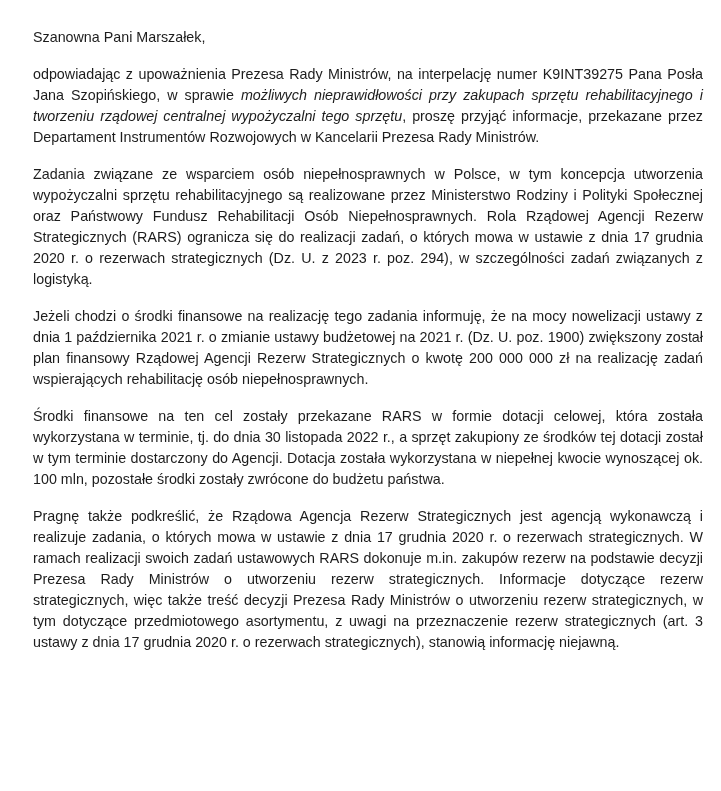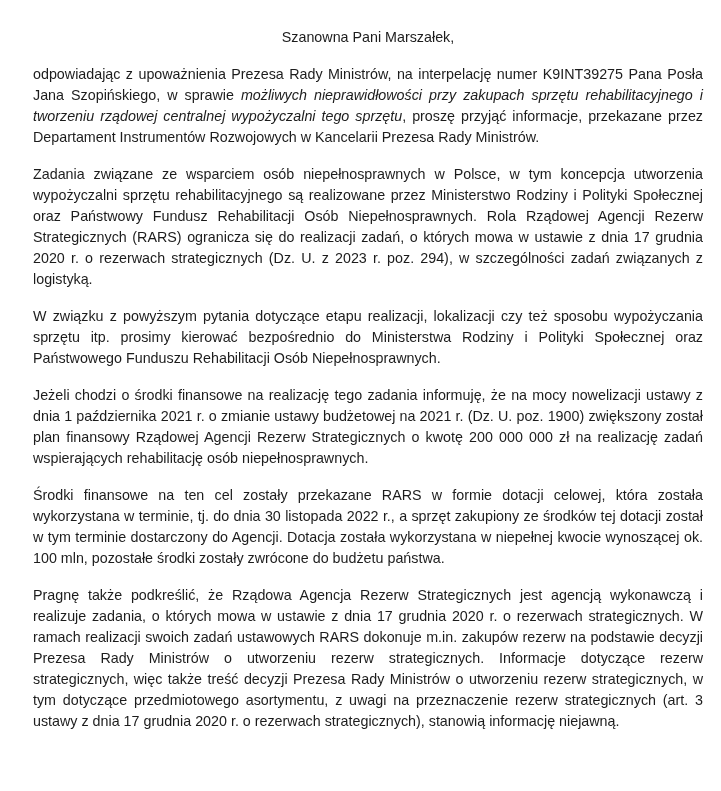--- a/index.html
+++ b/index.html
@@ -23,38 +23,37 @@
     font-size: 14.3px;
     line-height: 21px;
     -webkit-font-smoothing: antialiased;
   }
   .doc p {
     margin: 0 0 16px 0;
     text-align: justify;
     text-justify: inter-word;
   }
   .doc p.salutation {
-    text-align: center;
+    text-align: left;
   }
   .doc em {
     font-style: italic;
   }
 </style>
 </head>
 <body>
 
 <div class="doc">
 
   <p class="salutation">Szanowna Pani Marszałek,</p>
 
   <p><span>odpowiadając z upoważnienia Prezesa Rady Ministrów, na interpelację numer K9INT39275 Pana Posła Jana Szopińskiego, w sprawie </span><em>możliwych nieprawidłowości przy zakupach sprzętu rehabilitacyjnego i tworzeniu rządowej centralnej wypożyczalni tego sprzętu</em><span>, proszę przyjąć informacje, przekazane przez Departament Instrumentów Rozwojowych w Kancelarii Prezesa Rady Ministrów.</span></p>
 
   <p>Zadania związane ze wsparciem osób niepełnosprawnych w Polsce, w tym koncepcja utworzenia wypożyczalni sprzętu rehabilitacyjnego są realizowane przez Ministerstwo Rodziny i Polityki Społecznej oraz Państwowy Fundusz Rehabilitacji Osób Niepełnosprawnych. Rola Rządowej Agencji Rezerw Strategicznych (RARS) ogranicza się do realizacji zadań, o których mowa w ustawie z dnia 17 grudnia 2020 r. o rezerwach strategicznych (Dz. U. z 2023 r. poz. 294), w szczególności zadań związanych z logistyką.</p>
 
-  <p>W związku z powyższym pytania dotyczące etapu realizacji, lokalizacji czy też sposobu wypożyczania sprzętu itp. prosimy kierować bezpośrednio do Ministerstwa Rodziny i Polityki Społecznej oraz Państwowego Funduszu Rehabilitacji Osób Niepełnosprawnych.</p>
 
   <p>Jeżeli chodzi o środki finansowe na realizację tego zadania informuję, że na mocy nowelizacji ustawy z dnia 1 października 2021 r. o zmianie ustawy budżetowej na 2021 r. (Dz. U. poz. 1900) zwiększony został plan finansowy Rządowej Agencji Rezerw Strategicznych o kwotę 200 000 000 zł na realizację zadań wspierających rehabilitację osób niepełnosprawnych.</p>
 
   <p>Środki finansowe na ten cel zostały przekazane RARS w formie dotacji celowej, która została wykorzystana w terminie, tj. do dnia 30 listopada 2022 r., a sprzęt zakupiony ze środków tej dotacji został w tym terminie dostarczony do Agencji. Dotacja została wykorzystana w niepełnej kwocie wynoszącej ok. 100 mln, pozostałe środki zostały zwrócone do budżetu państwa.</p>
 
   <p>Pragnę także podkreślić, że Rządowa Agencja Rezerw Strategicznych jest agencją wykonawczą i realizuje zadania, o których mowa w ustawie z dnia 17 grudnia 2020 r. o rezerwach strategicznych. W ramach realizacji swoich zadań ustawowych RARS dokonuje m.in. zakupów rezerw na podstawie decyzji Prezesa Rady Ministrów o utworzeniu rezerw strategicznych. Informacje dotyczące rezerw strategicznych, więc także treść decyzji Prezesa Rady Ministrów o utworzeniu rezerw strategicznych, w tym dotyczące przedmiotowego asortymentu, z uwagi na przeznaczenie rezerw strategicznych (art. 3 ustawy z dnia 17 grudnia 2020 r. o rezerwach strategicznych), stanowią informację niejawną.</p>
 
 </div>
 
 </body></html>

